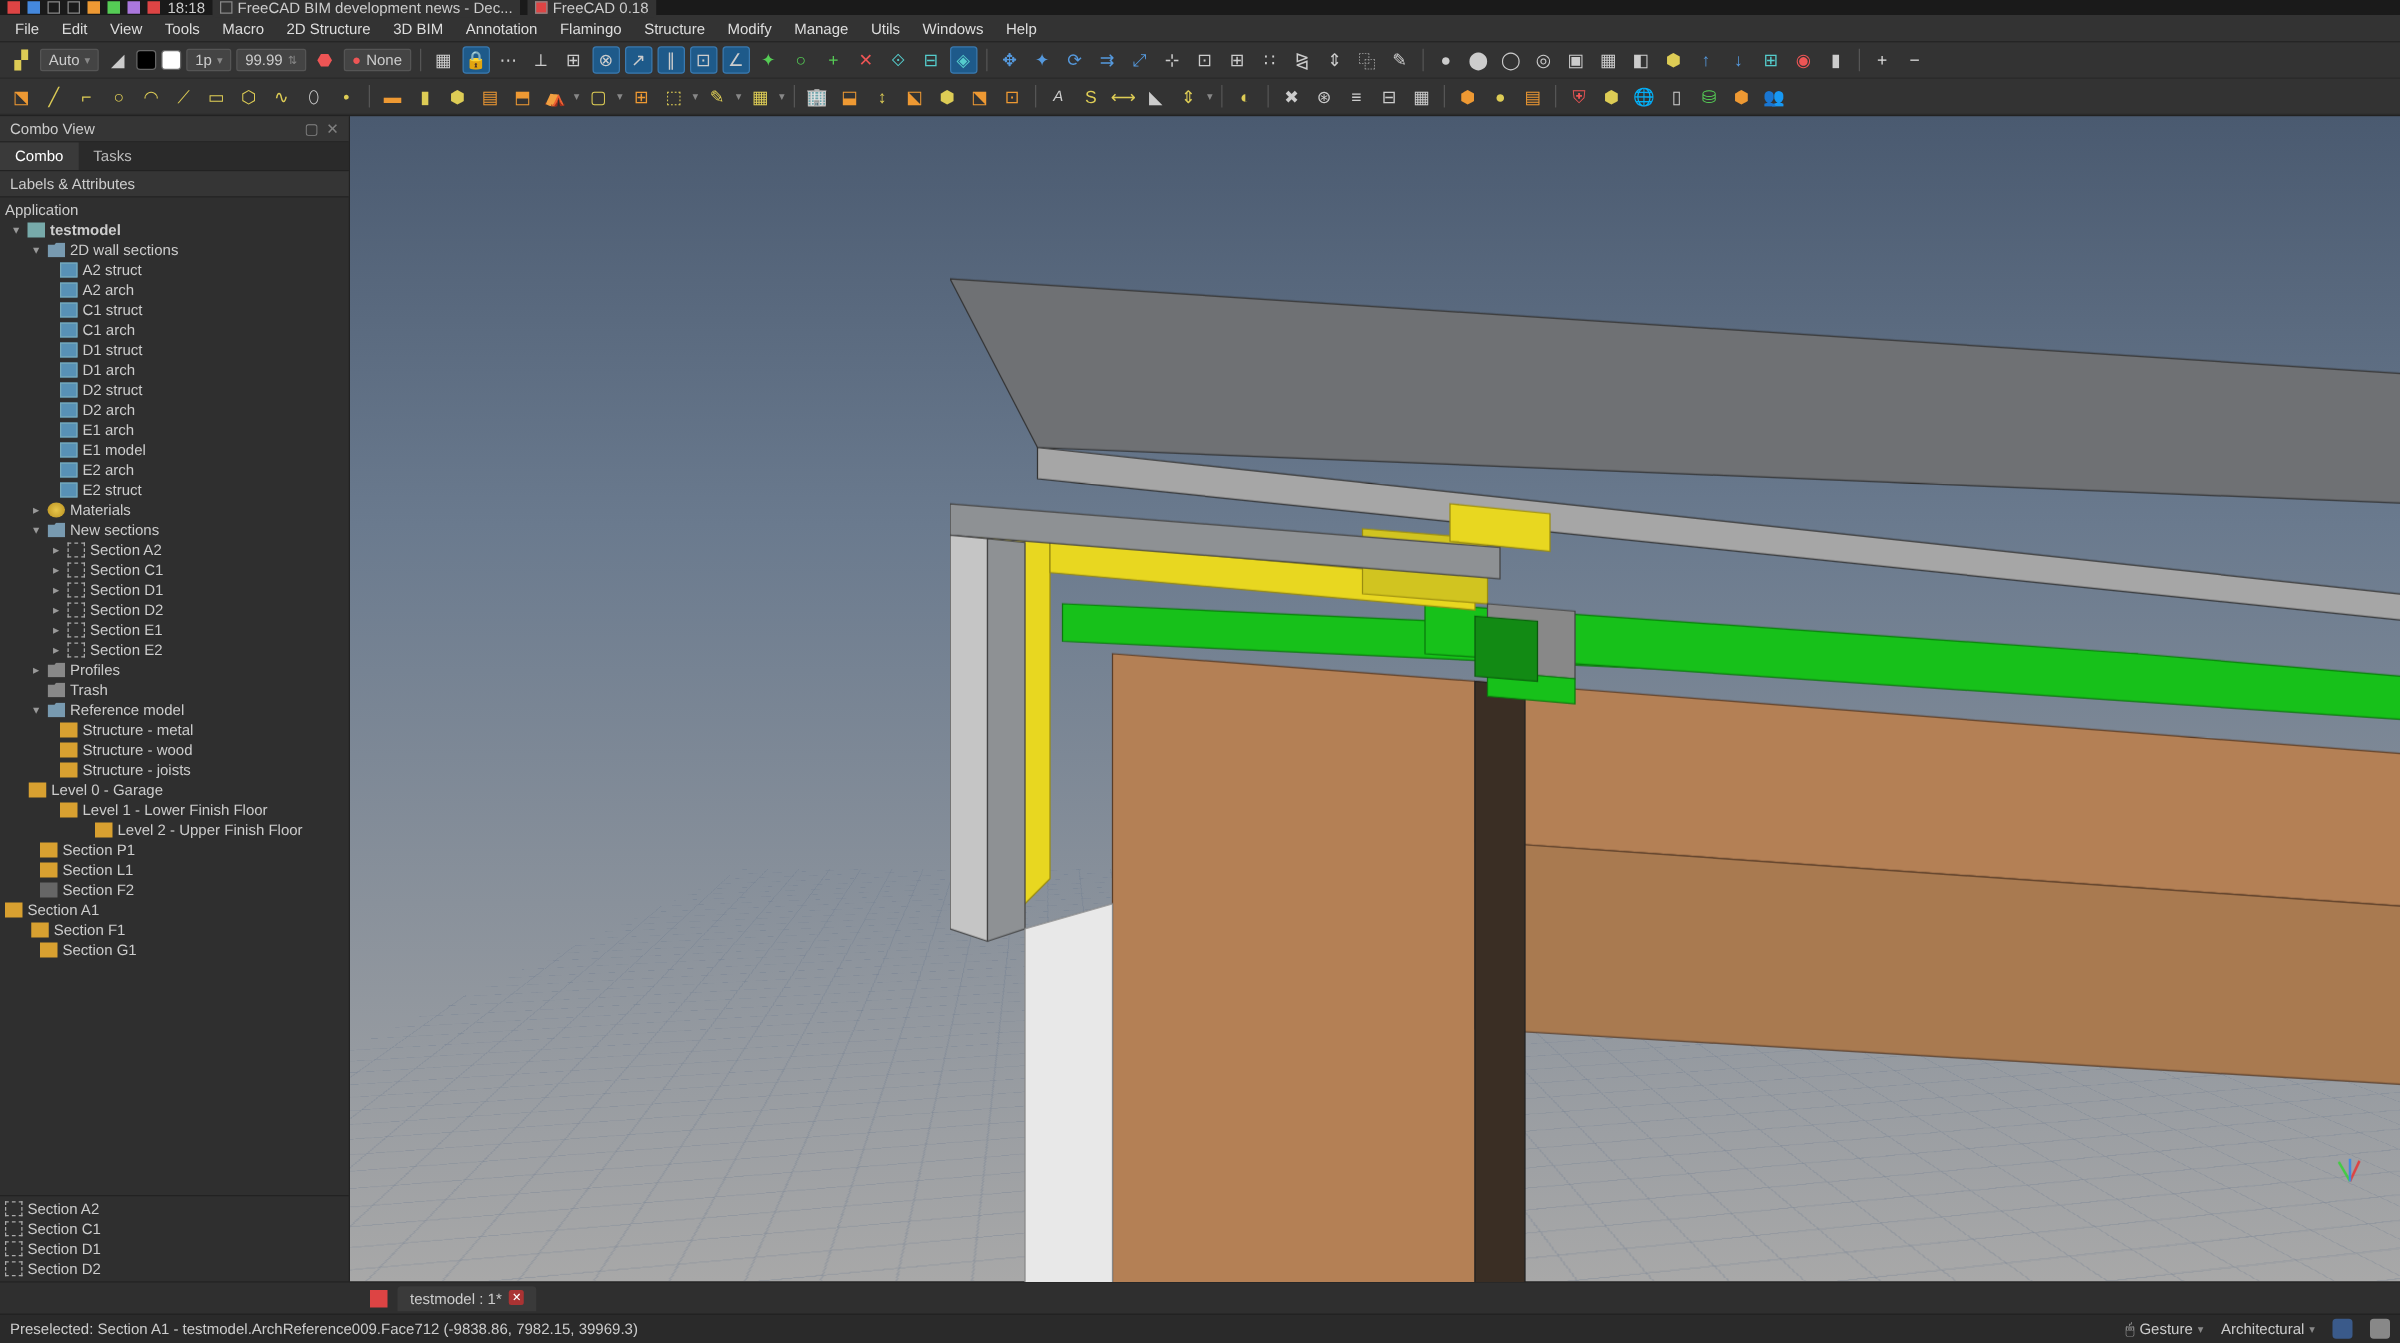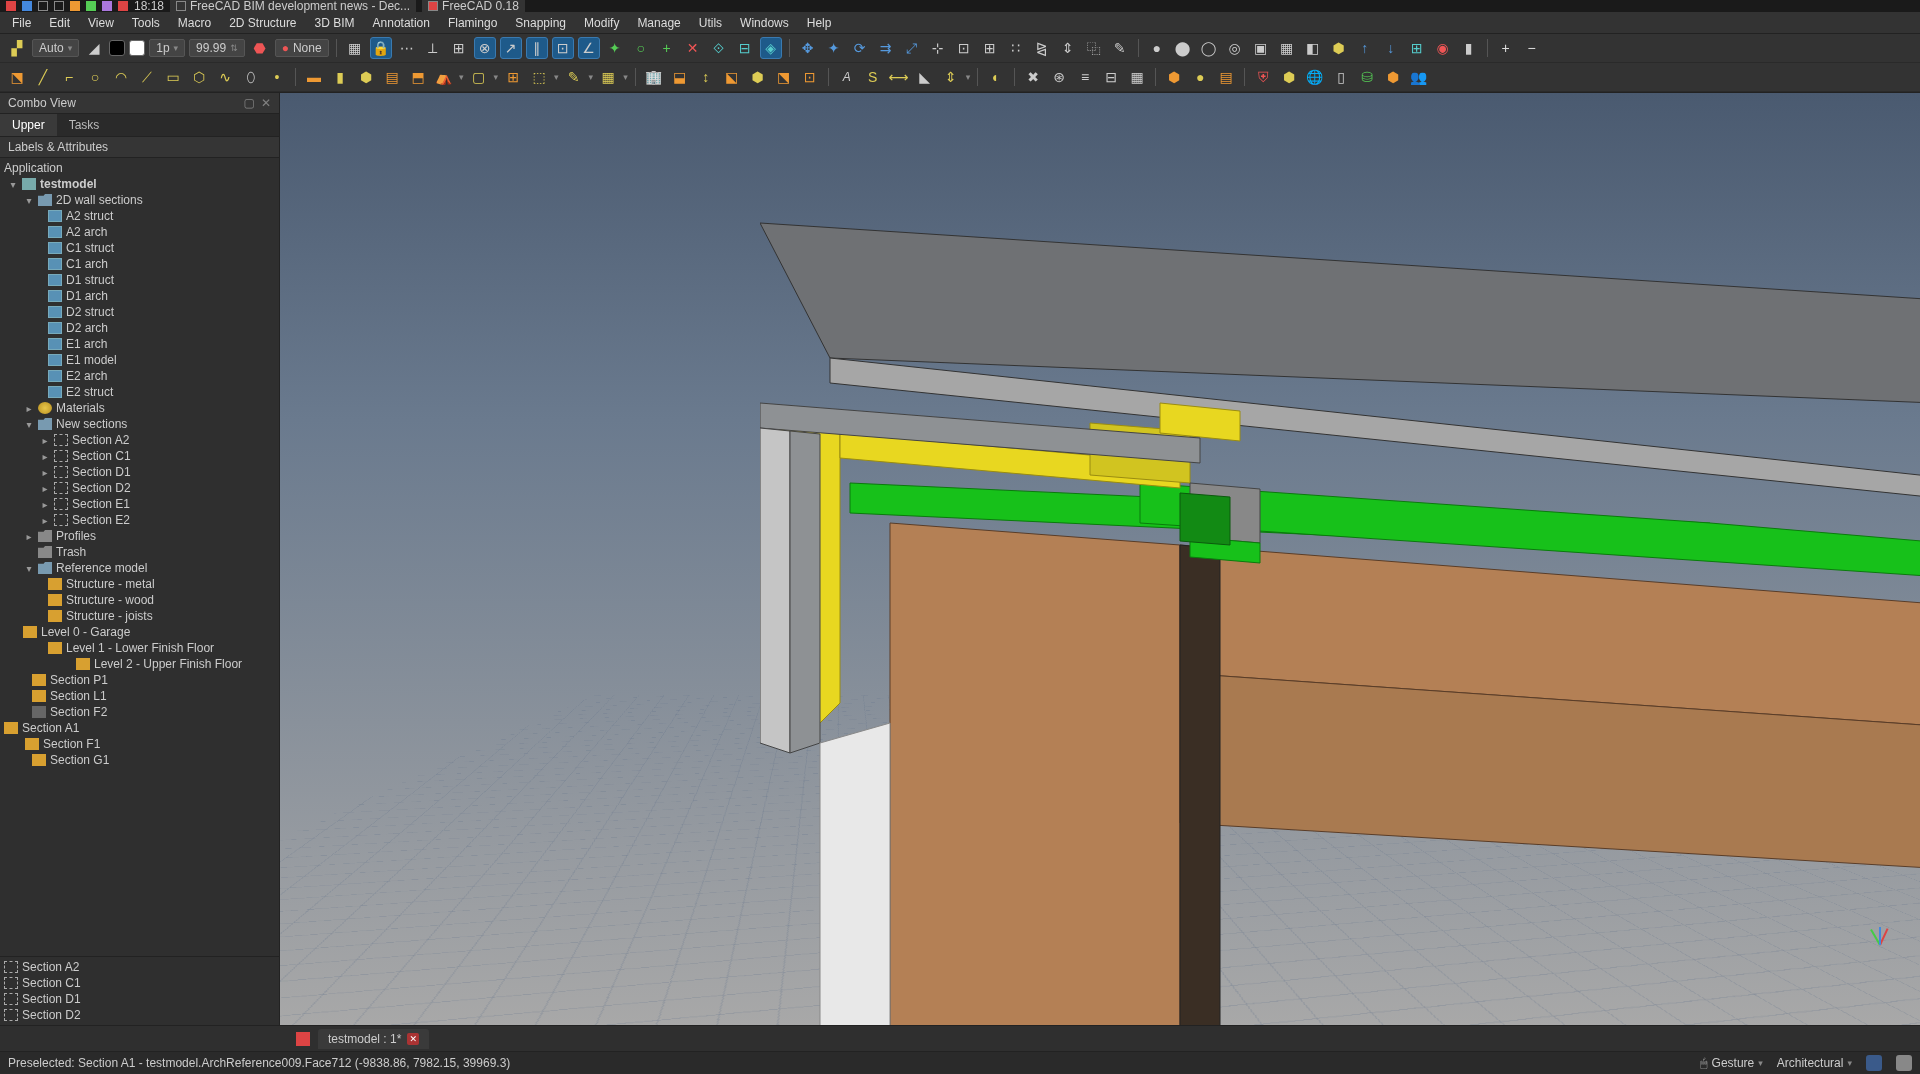--- a/index.html
+++ b/index.html
@@ -57,21 +57,21 @@
 .model{position:absolute;top:90px;left:480px;width:1420px;height:880px}
 .model svg{width:100%;height:100%}
 .axis{position:absolute;right:20px;bottom:60px;width:40px;height:40px}
 .axis .ax{position:absolute;width:2px;height:18px;left:19px;top:2px;transform-origin:bottom}
 .ax.r{background:#d44;transform:rotate(25deg)}
 .ax.g{background:#4c4;transform:rotate(-30deg)}
 .ax.b{background:#48d;transform:rotate(0)}
 
 
 .doctabs{height:26px;background:#2f2f2f;border-top:1px solid #222;display:flex;align-items:center;padding:0 8px;gap:8px}
-.doctab{background:#3a3a3a;padding:3px 10px;border-radius:3px 3px 0 0;display:flex;align-items:center;gap:6px}
+.doctab{background:#3a3a3a;padding:3px 10px;border-radius:3px 3px 0 0;display:flex;align-items:flex-start;gap:6px}
 .doctab .cls{background:#a33;width:12px;height:12px;border-radius:2px;display:flex;align-items:center;justify-content:center;font-size:9px;color:#fff}
 
 
 .statusbar{height:22px;background:#2a2a2a;display:flex;align-items:center;justify-content:space-between;padding:0 8px;border-top:1px solid #222;color:#bbb;font-size:11px}
 .statusbar .right{display:flex;align-items:center;gap:14px}
 .sbtn{display:flex;align-items:center;gap:4px}
 .chev{font-size:9px;color:#888}
 
 
 .c-red{color:#e55}.c-grn{color:#5c5}.c-blu{color:#59d}.c-yel{color:#dc5}.c-org{color:#e93}.c-cyn{color:#5cc}.c-wht{color:#ddd}
@@ -102,21 +102,21 @@
 <div class="menubar">
   <div class="mi">File</div>
   <div class="mi">Edit</div>
   <div class="mi">View</div>
   <div class="mi">Tools</div>
   <div class="mi">Macro</div>
   <div class="mi">2D Structure</div>
   <div class="mi">3D BIM</div>
   <div class="mi">Annotation</div>
   <div class="mi">Flamingo</div>
-  <div class="mi">Snapping</div>
+  <div class="mi">Structure</div>
   <div class="mi">Modify</div>
   <div class="mi">Manage</div>
   <div class="mi">Utils</div>
   <div class="mi">Windows</div>
   <div class="mi">Help</div>
 </div>
 
 <div class="toolbars">
 <div class="tbrow">
   <span class="tbtn c-yel">▞</span>
@@ -262,21 +262,21 @@
 <div class="main">
   <div class="sidebar">
     <div class="panel-title">
       <span>Combo View</span>
       <span style="display:flex;gap:6px">
         <span style="opacity:.5">▢</span>
         <span style="opacity:.5">✕</span>
       </span>
     </div>
     <div class="tabs">
-      <div class="tab2 active">Upper</div>
+      <div class="tab2 active">Combo</div>
       <div class="tab2">Tasks</div>
     </div>
     <div class="header">Labels &amp; Attributes</div>
     <div class="tree">
       <div class="tn" style="padding-left:4px">
           <span class="lbl">Application</span>
         </div>
       <div class="tn" style="padding-left:8px">
           <span class="exp">▾</span>
           <span class="ico ico-doc"></span>

